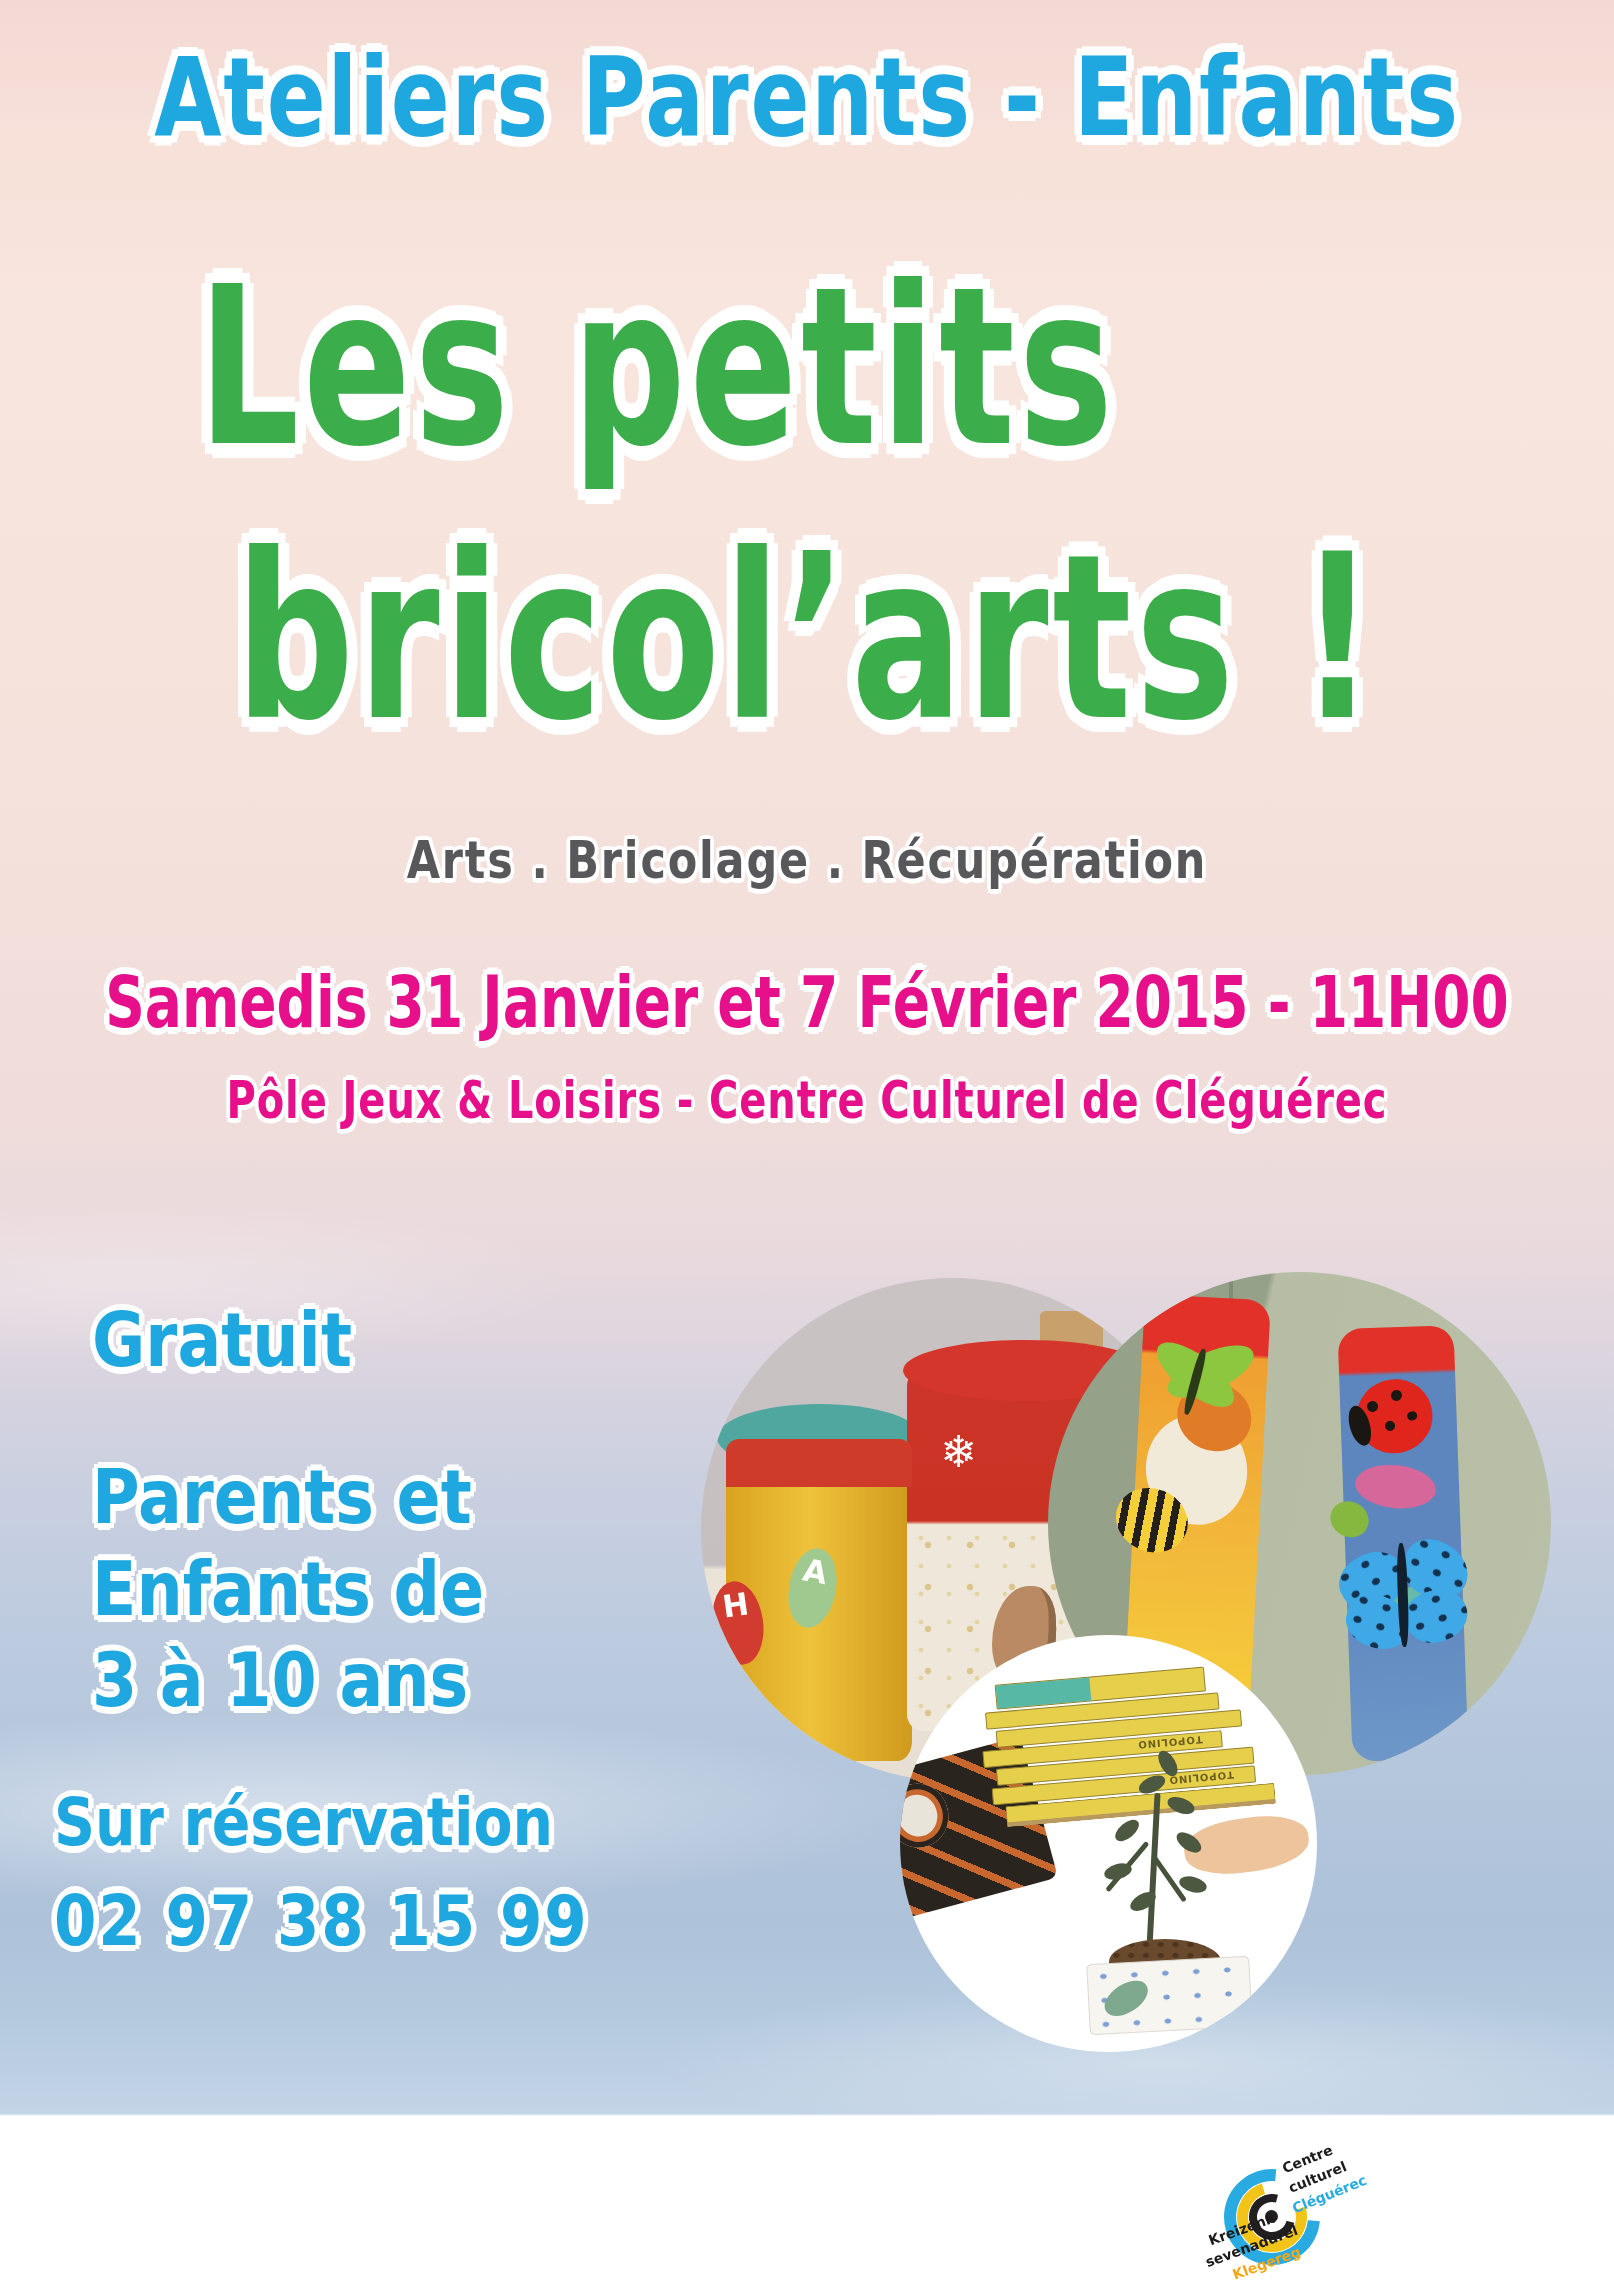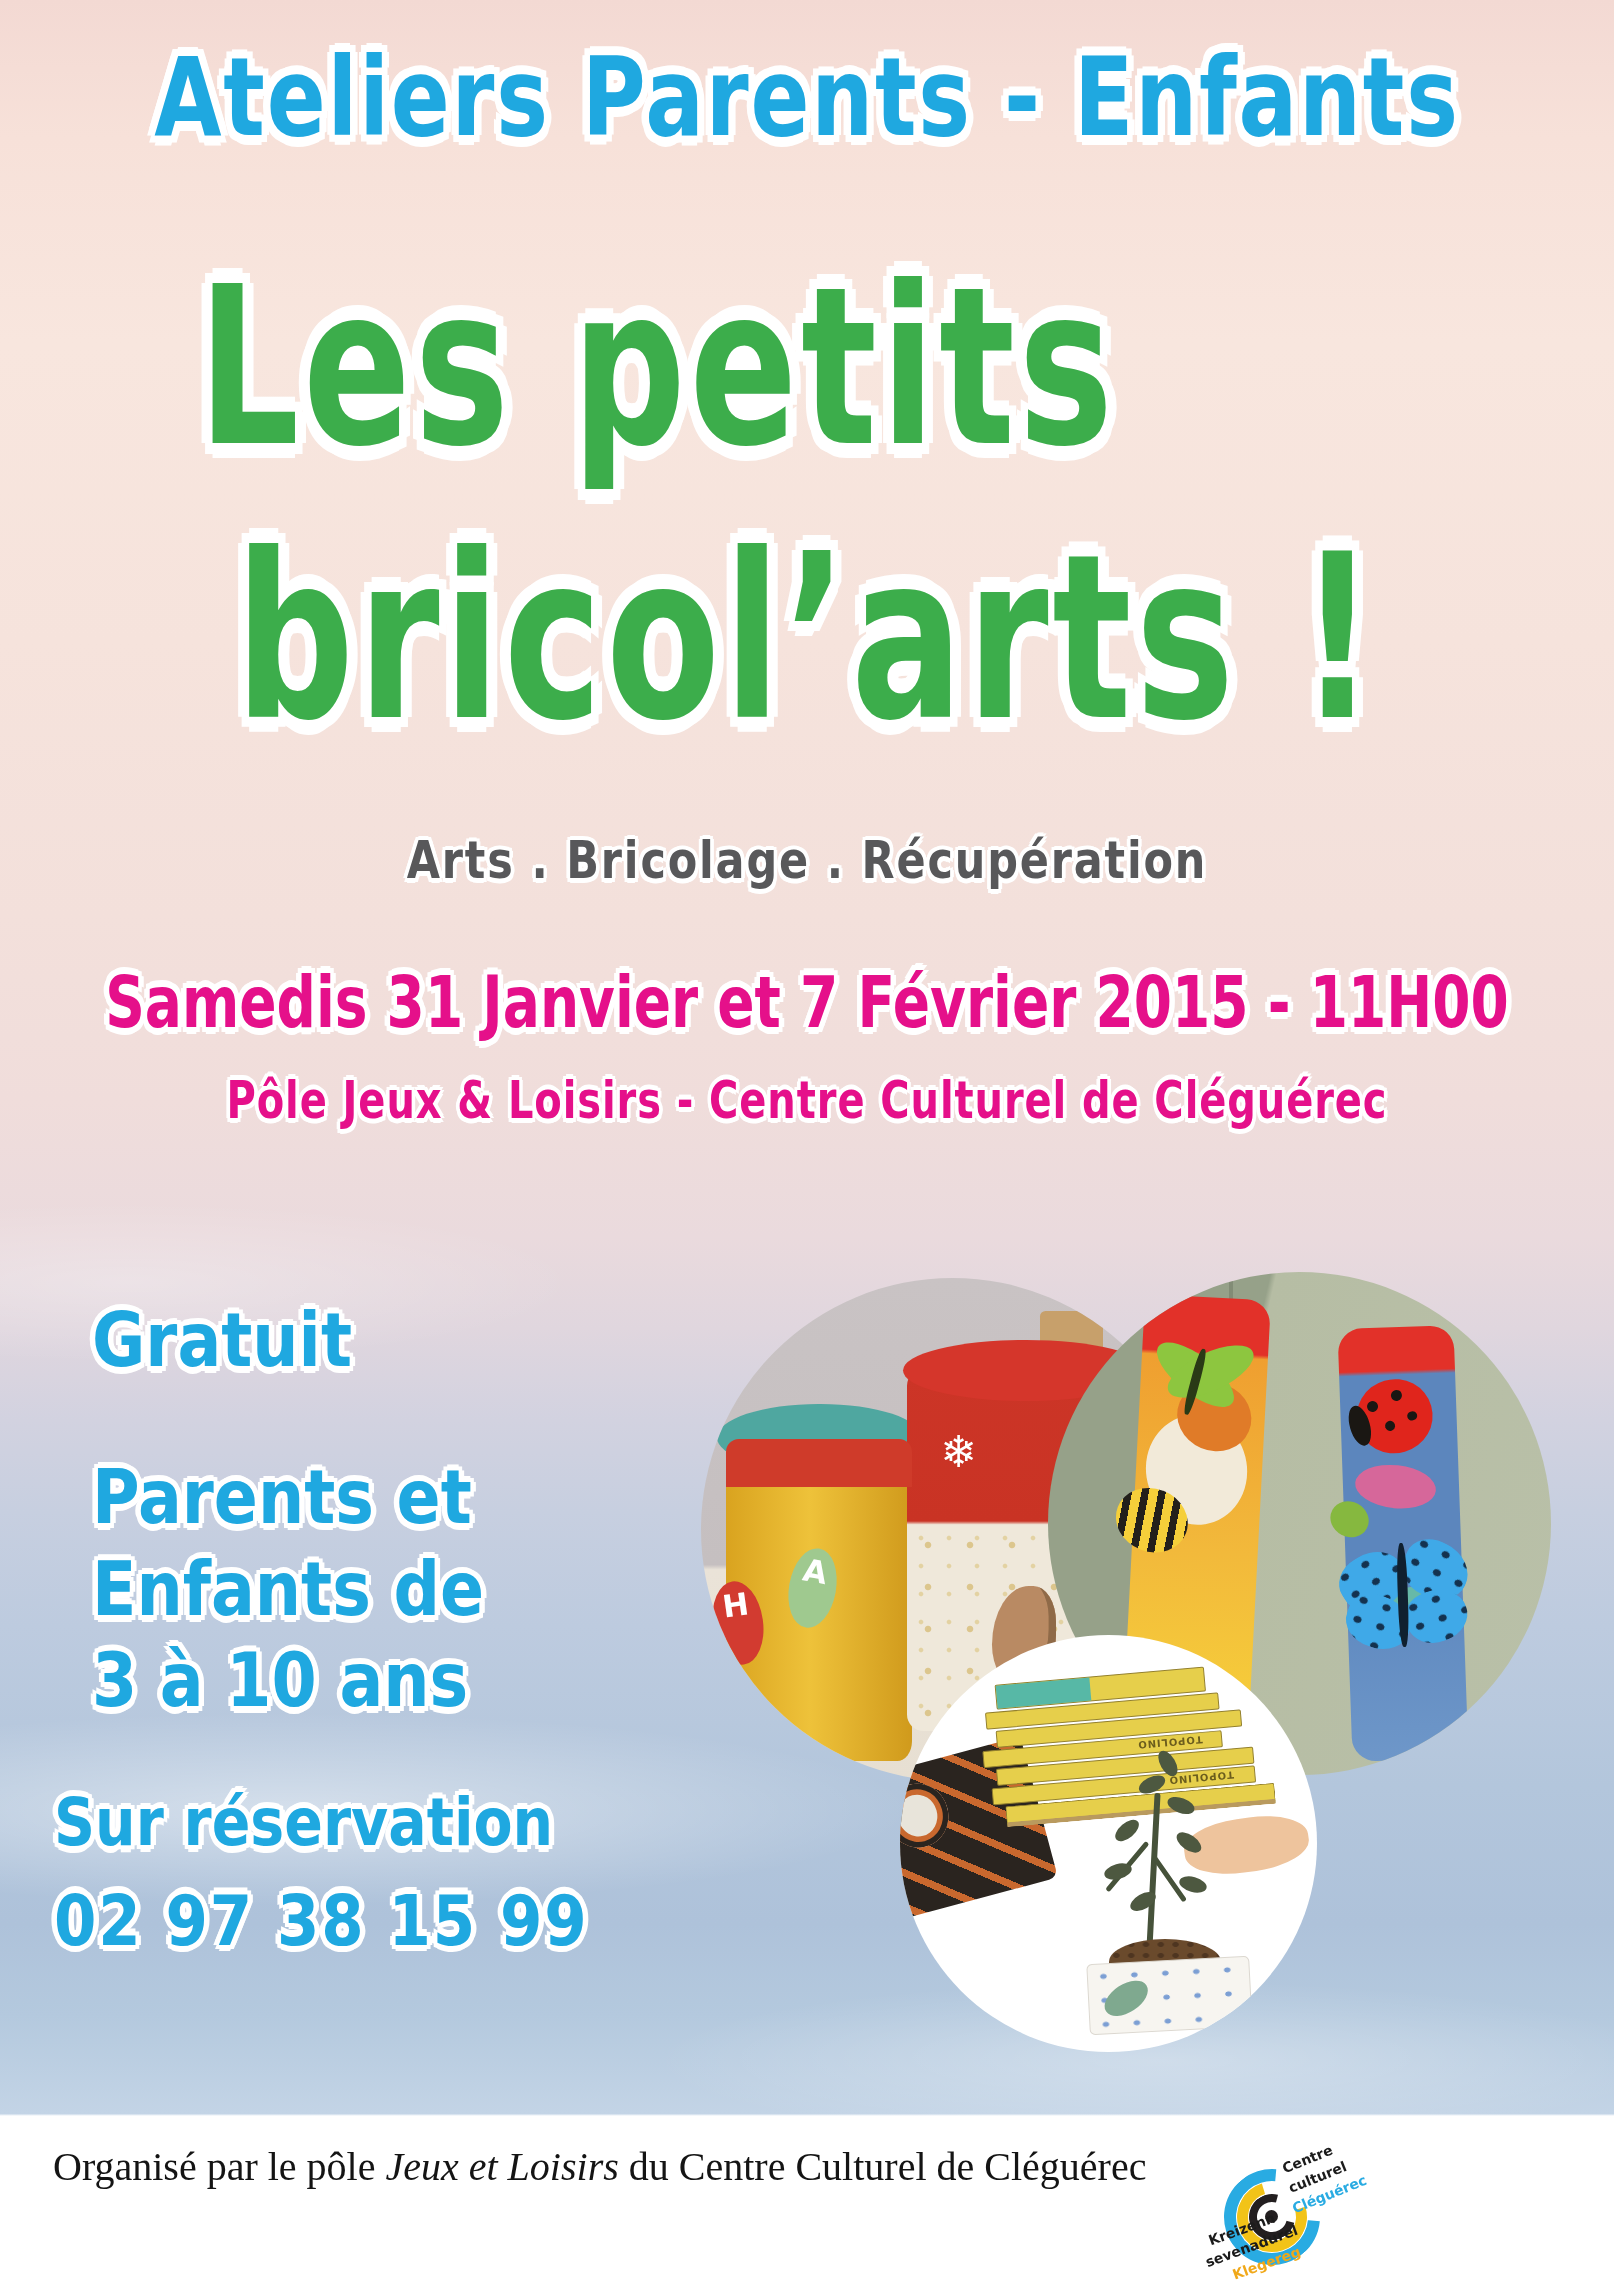--- a/index.html
+++ b/index.html
@@ -273,21 +273,20 @@
     <div class="leaf l6"></div>
     <div class="leaf l7"></div>
     <div class="leaf l8"></div>
     <div class="soil"></div>
     <div class="pot">
         <div class="decal"></div>
       </div>
   </div>
 
   <div class="band"></div>
-  <p class="credit c1"><span>Organisé par le pôle </span><em>Jeux et Loisirs</em><span> du Centre Culturel de Cléguérec</span></p>
 
   <div class="logoCC">
     <div class="ring r1"></div>
     <div class="ring r2"></div>
     <div class="ring r3"></div>
     <div class="cdot"></div>
     <span class="ccw cc1">Centre</span>
     <span class="ccw cc2">culturel</span>
     <span class="ccw cc3">Cléguérec</span>
     <span class="ccw cc4">Kreizenn</span>

